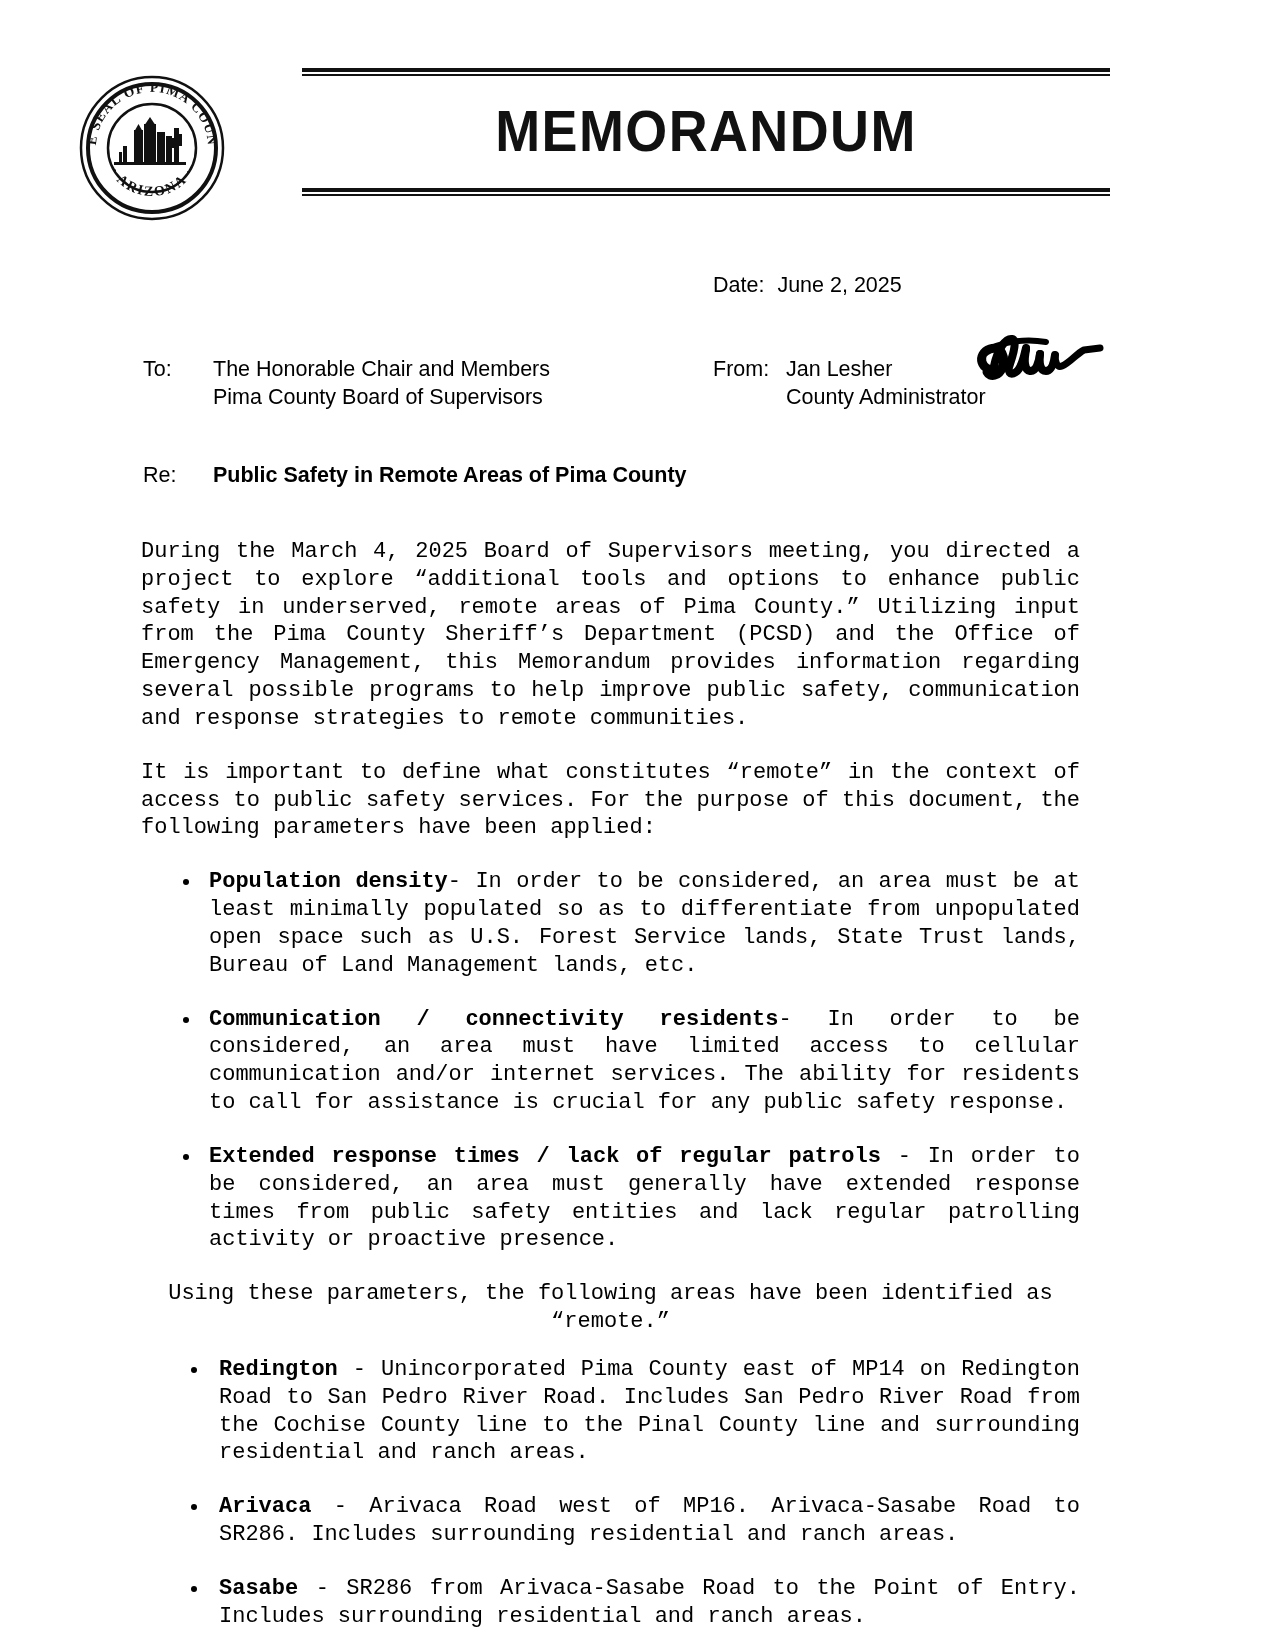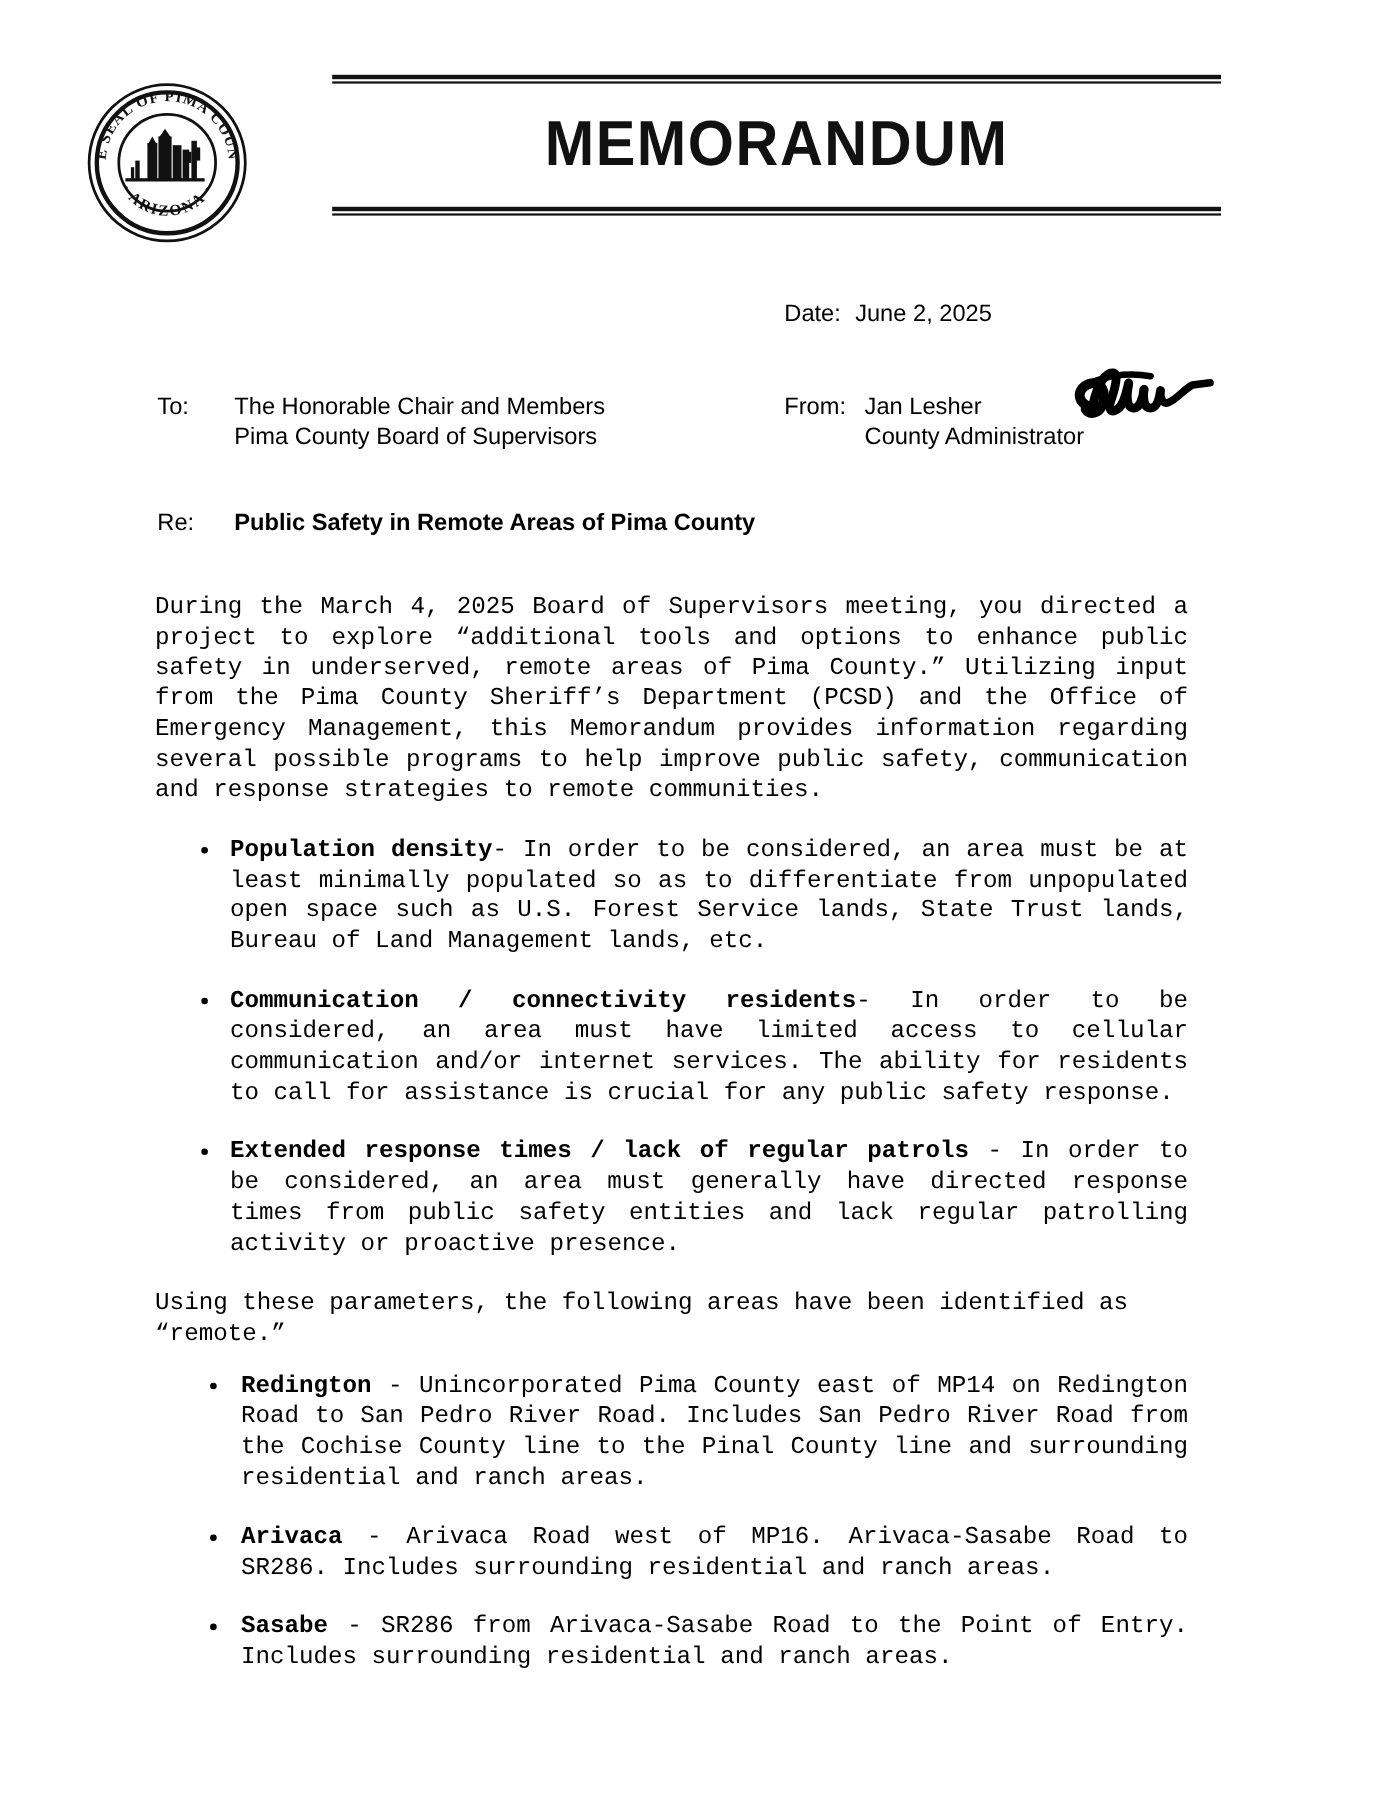--- a/index.html
+++ b/index.html
@@ -160,21 +160,21 @@
 
   p.para {
     margin: 0 0 26px 0;
     text-align: justify;
     text-justify: inter-word;
   }
   p.para:last-child { margin-bottom: 0; }
 
   p.plain {
     margin: 0 0 20px 0;
-    text-align: left;
+    text-align: center;
   }
 
   ul.bullets {
     list-style: none;
     margin: 0 0 8px 0;
     padding: 0;
   }
 
   ul.bullets li {
     position: relative;
@@ -289,30 +289,31 @@
     <div class="re-row">
       <span class="re-label">Re:</span>
       <span class="re-subject">Public Safety in Remote Areas of Pima County</span>
     </div>
   </div>
 
   <div class="body">
 
     <p class="para">During the March 4, 2025 Board of Supervisors meeting, you directed a project to explore “additional tools and options to enhance public safety in underserved, remote areas of Pima County.”  Utilizing input from the Pima County Sheriff’s Department (PCSD) and the Office of Emergency Management, this Memorandum provides information regarding several possible programs to help improve public safety, communication and response strategies to remote communities.</p>
 
+    <p class="para">It is important to define what constitutes “remote” in the context of access to public safety services. For the purpose of this document, the following parameters have been applied:</p>
 
     <ul class="bullets">
       <li>
         <b>Population density</b><span>- In order to be considered, an area must be at least minimally populated so as to differentiate from unpopulated open space such as U.S. Forest Service lands, State Trust lands, Bureau of Land Management lands, etc.</span>
       </li>
       <li>
         <b>Communication / connectivity residents</b><span>- In order to be considered, an area must have limited access to cellular communication and/or internet services.  The ability for residents to call for assistance is crucial for any public safety response.</span>
       </li>
       <li>
-        <b>Extended response times / lack of regular patrols</b><span> - In order to be considered, an area must generally have directed response times from public safety entities and lack regular patrolling activity or proactive presence.</span>
+        <b>Extended response times / lack of regular patrols</b><span> - In order to be considered, an area must generally have extended response times from public safety entities and lack regular patrolling activity or proactive presence.</span>
       </li>
     </ul>
 
     <p class="plain">Using these parameters, the following areas have been identified as “remote.”</p>
 
     <ul class="bullets areas">
       <li>
         <b>Redington</b><span> - Unincorporated Pima County east of MP14 on Redington Road to San Pedro River Road.  Includes San Pedro River Road from the Cochise County line to the Pinal County line and surrounding residential and ranch areas.</span>
       </li>
       <li>

